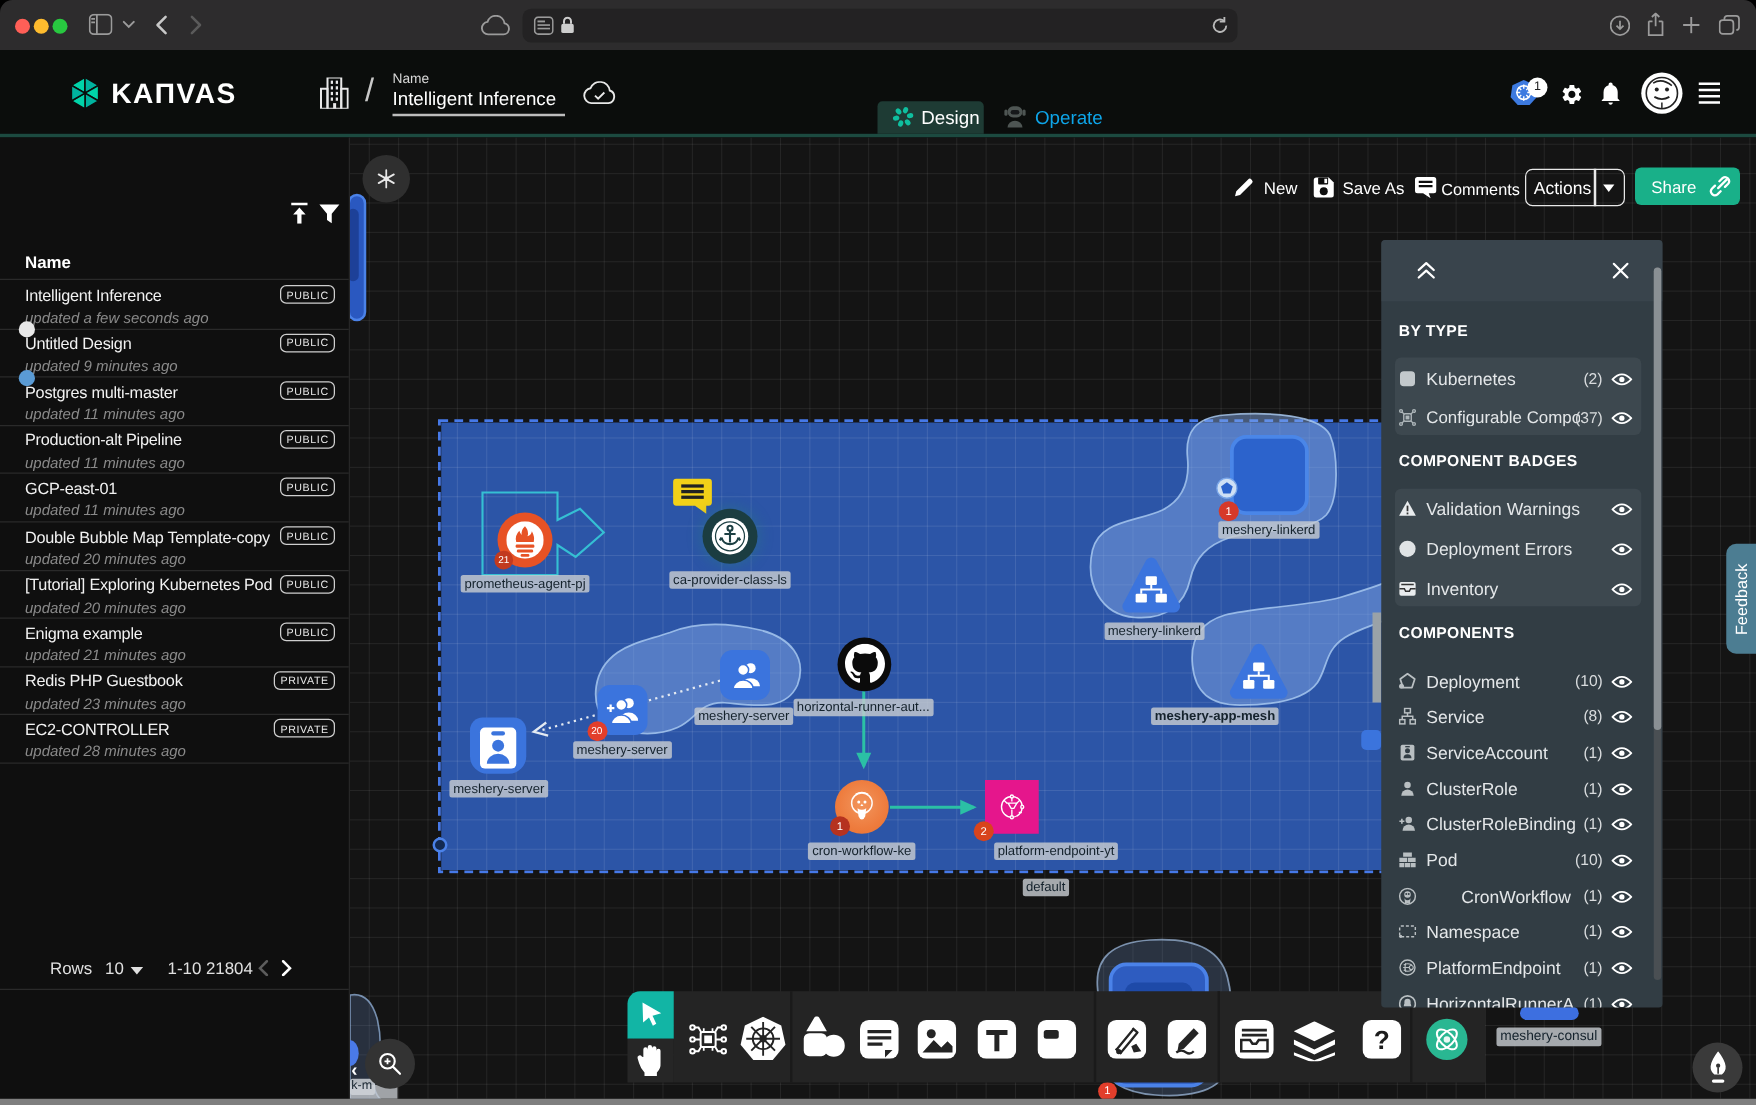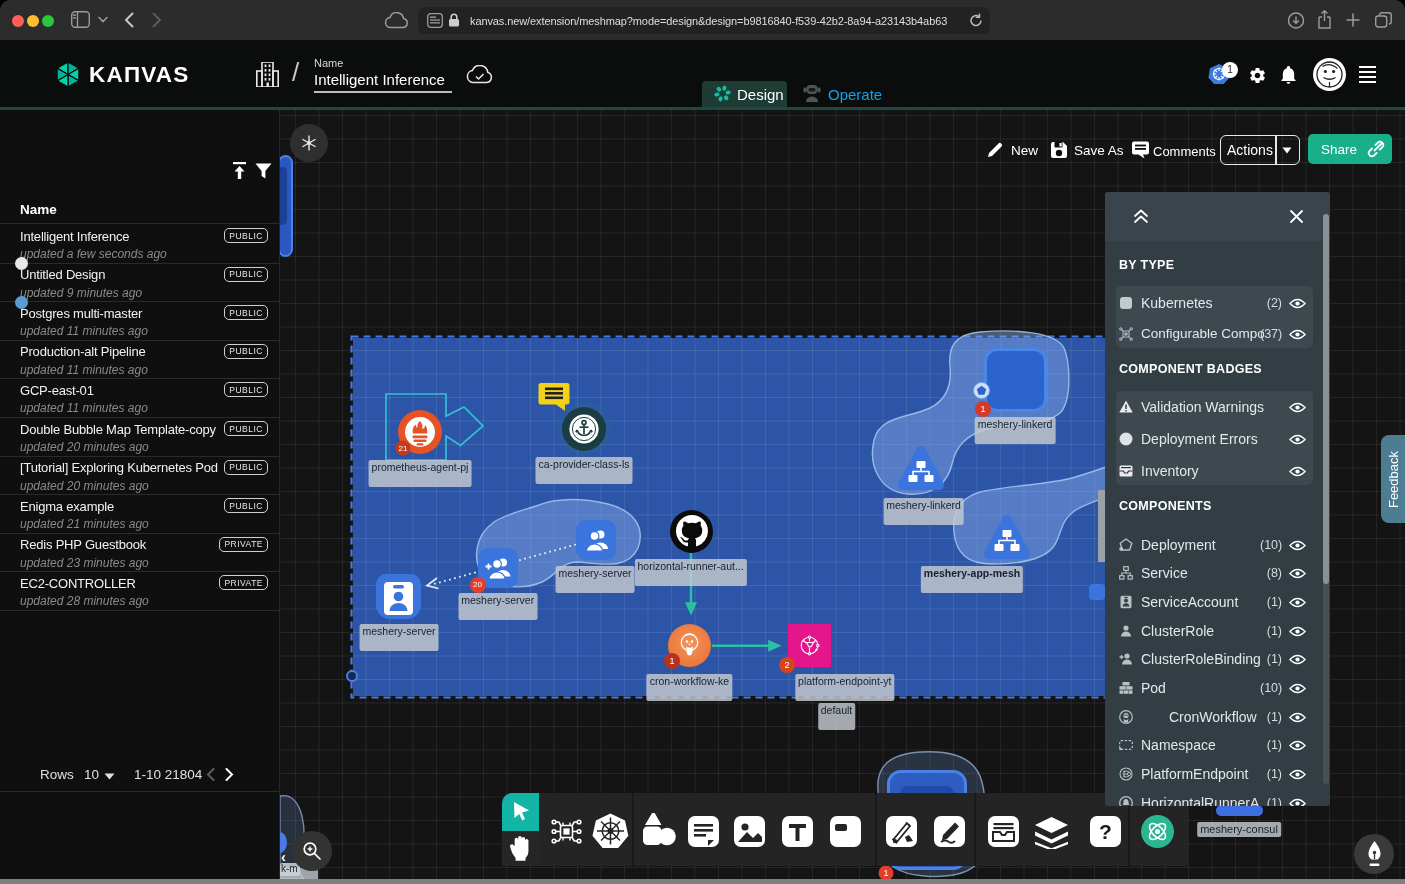--- a/index.html
+++ b/index.html
@@ -40,21 +40,21 @@
     background-size:23.5px 23.5px;
     background-position:15px 5px; }
   #selrect { left:73px; top:228px; width:760px; height:358px; background:#2c55a7; }
   #selgrid { left:0; top:0; width:100%; height:100%;
     background-image:
       linear-gradient(rgba(255,255,255,0.10) 1px, transparent 1px),
       linear-gradient(90deg, rgba(255,255,255,0.10) 1px, transparent 1px);
     background-size:23.5px 23.5px;
     background-position:12.5px 12px; }
   .nlabel { position:absolute; background:rgba(198,203,208,0.82); color:#14222c;
-    font-size:10.5px; padding:0 3px; height:27px; line-height:14px; border-radius:2px;
+    font-size:10.5px; padding:0 3px; height:14px; line-height:14px; border-radius:2px;
     white-space:nowrap; transform:translateX(-50%); }
   .badge { position:absolute; border-radius:50%; color:#fff; text-align:center;
     font-size:8px; transform:translate(-50%,-50%); }
 
   
   #rightpanel { left:1105px; top:192px; width:225px; height:614px; background:#323d44;
     border-radius:3px; color:#e4e7e9; }
   #rpscroll { position:absolute; right:1px; top:22px; width:6px; height:570px; background:#4a4f53; border-radius:3px;}
   #rpthumb { position:absolute; right:1px; top:22px; width:6px; height:370px; background:#8a9094; border-radius:3px;}
   .rphdr { position:absolute; left:14px; font-size:12.5px; font-weight:bold; color:#fff; letter-spacing:.3px; }
@@ -99,21 +99,20 @@
       <svg class="abs" style="left:9px;top:6px" width="16" height="15" viewBox="0 0 16 15">
         <rect x="0.7" y="0.7" width="14.6" height="13.6" rx="3" fill="none" stroke="#9b9b9b" stroke-width="1.3"></rect>
         <rect x="3" y="3.4" width="6" height="1.5" fill="#9b9b9b"></rect>
         <rect x="3" y="6.4" width="10" height="1.3" fill="#9b9b9b"></rect>
         <rect x="3" y="9.2" width="10" height="1.3" fill="#9b9b9b"></rect>
       </svg>
       <svg class="abs" style="left:30px;top:6px" width="12" height="14" viewBox="0 0 12 14">
         <rect x="1" y="6" width="10" height="7.4" rx="1.5" fill="#cdcdcd"></rect>
         <path d="M3.2 6 V4 a2.8 2.8 0 0 1 5.6 0 V6" fill="none" stroke="#cdcdcd" stroke-width="1.6"></path>
       </svg>
-      <span class="abs" style="left:52px;top:8px; white-space:nowrap; font-size:11px; letter-spacing:-0.1px;">kanvas.new/extension/meshmap?mode=design&amp;design=b9816840-f539-42b2-8a94-a23143b4ab63</span>
       <svg class="abs" style="left:551px;top:6px" width="14" height="15" viewBox="0 0 14 15">
         <path d="M12 7.5 a5 5 0 1 1 -1.8 -3.8" fill="none" stroke="#b9b9b9" stroke-width="1.5"></path>
         <path d="M10.5 0.5 L10.5 4.2 L6.8 4.2" fill="none" stroke="#b9b9b9" stroke-width="1.5"></path>
       </svg>
     </div>
     <svg class="abs" style="left:1288px;top:12px" width="16" height="17" viewBox="0 0 16 17">
       <circle cx="8" cy="8.5" r="7.5" fill="none" stroke="#9b9b9b" stroke-width="1.4"></circle>
       <path d="M8 4.5 V11 M5.2 8.5 L8 11.3 L10.8 8.5" fill="none" stroke="#9b9b9b" stroke-width="1.4"></path>
     </svg>
     <svg class="abs" style="left:1317px;top:10px" width="15" height="20" viewBox="0 0 15 20">

